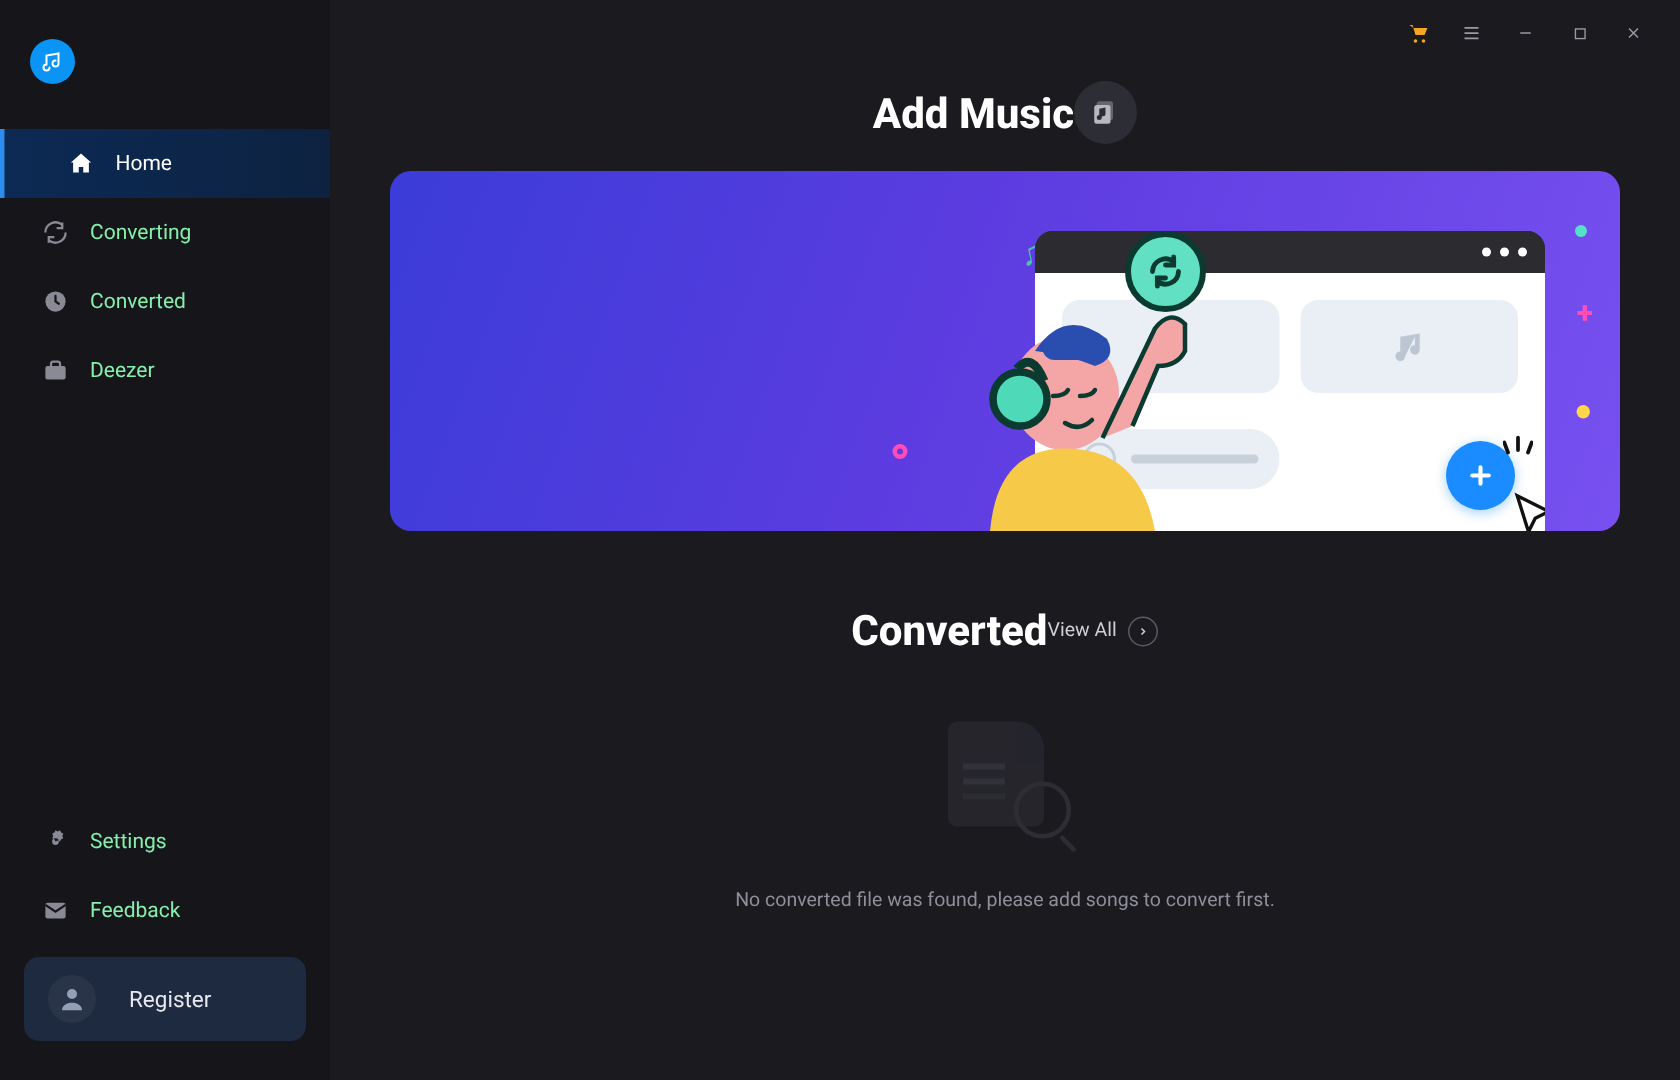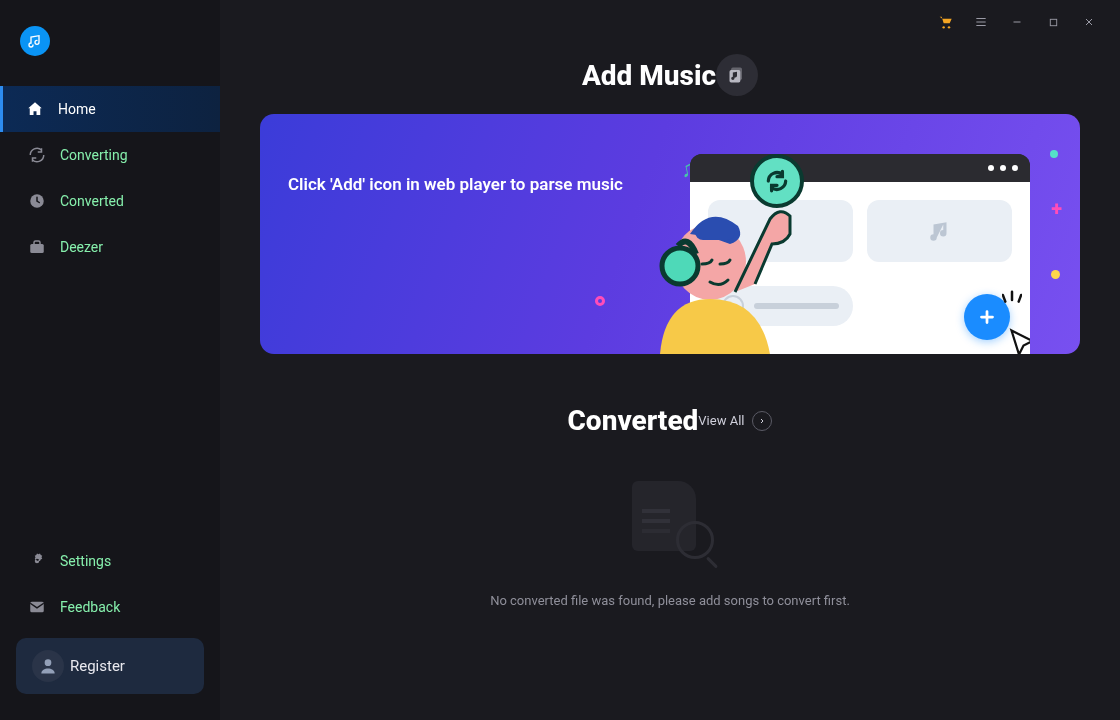--- a/index.html
+++ b/index.html
@@ -4,24 +4,24 @@
 <style>
 * { margin: 0; padding: 0; box-sizing: border-box; font-family: -apple-system, BlinkMacSystemFont, "Segoe UI", Roboto, sans-serif; }
 body { background: #1a1a1f; color: #e5e5e5; width: 1120px; height: 720px; overflow: hidden; display: flex; }
 .sidebar { width: 220px; background: #15151a; height: 100%; display: flex; flex-direction: column; padding-top: 18px; }
 .logo-area { display: flex; align-items: center; gap: 12px; padding: 8px 20px 20px 20px; }
 .logo-circle { width: 30px; height: 30px; background: #0a94f5; border-radius: 50%; display: flex; align-items: center; justify-content: center; }
 .logo-title { font-weight: 700; font-size: 17px; color: #fff; }
 .logo-sub { font-size: 11px; color: #7a7a85; margin-top: 2px; }
 .nav { margin-top: 10px; flex: 1; }
 .nav-item { display: flex; align-items: center; gap: 14px; padding: 14px 20px 14px 28px; color: #86efac; cursor: pointer; font-size: 14px; }
-.nav-item.active { background: linear-gradient(90deg, #0c2a55, #0d2240); color: #fff; border-left: 3px solid #2d8cf0; padding-left: 23px; }
+.nav-item.active { background: linear-gradient(90deg, #0c2a55, #0d2240); color: #fff; border-left: 3px solid #2d8cf0; padding-left: 42px; }
 .nav-item .ico { width: 18px; height: 18px; display: flex; align-items: center; justify-content: center; }
 .bottom-nav { padding-bottom: 18px; }
-.register-item { background: #1e2a3f; border-radius: 10px; margin: 8px 16px; padding: 12px 16px; display: flex; align-items: center; gap: 6px; color: #e8e8ee; font-size: 15px; cursor: pointer; }
+.register-item { background: #1e2a3f; border-radius: 10px; margin: 8px 16px; padding: 12px 16px; display: flex; align-items: center; gap: 22px; color: #e8e8ee; font-size: 15px; cursor: pointer; }
 .register-avatar { width: 32px; height: 32px; border-radius: 50%; background: #2a3448; display: flex; align-items: center; justify-content: center; }
 .main { flex: 1; display: flex; flex-direction: column; height: 100%; }
 .titlebar { height: 44px; display: flex; justify-content: flex-end; align-items: center; gap: 6px; padding-right: 16px; }
 .titlebar .tbtn { width: 30px; height: 30px; display: flex; align-items: center; justify-content: center; color: #9a9aa5; cursor: pointer; border-radius: 4px; }
 .cart-btn { color: #f5a623; }
 .content { padding: 10px 40px 20px 40px; overflow: auto; }
 .section-head { display: flex; align-items: center; justify-content: center; margin-bottom: 18px; }
 .section-title { font-size: 28px; font-weight: 800; color: #fff; }
 .round-btn { width: 42px; height: 42px; border-radius: 50%; background: #2d2d35; display: flex; align-items: center; justify-content: center; cursor: pointer; }
 .banner { height: 240px; border-radius: 14px; background: linear-gradient(110deg, #3b3cd9 0%, #5c3ce0 45%, #7850f0 100%); position: relative; overflow: hidden; padding: 60px 28px; }
@@ -175,21 +175,20 @@
       <div class="round-btn">
         <svg width="20" height="20" viewBox="0 0 24 24" fill="#b8b8c2">
             <rect x="5" y="3" width="13" height="15" rx="2" opacity=".4"></rect>
             <rect x="3" y="6" width="13" height="15" rx="2"></rect>
             <path d="M9 16a2 2 0 1 1-2-2V9l5-1v5a2 2 0 1 1-2-2" fill="#2d2d35"></path>
           </svg>
       </div>
     </div>
 
     <div class="banner">
-      <div class="banner-title">Click 'Add' icon in web player to parse music</div>
 
       <div class="float-plus">+</div>
       <div class="float-dot-y"></div>
       <div class="float-dot-c"></div>
       <div class="float-circle"></div>
 
       <div class="banner-art">
         <div class="note-deco">♫</div>
         <div class="art-window">
           <div class="art-window-header">

